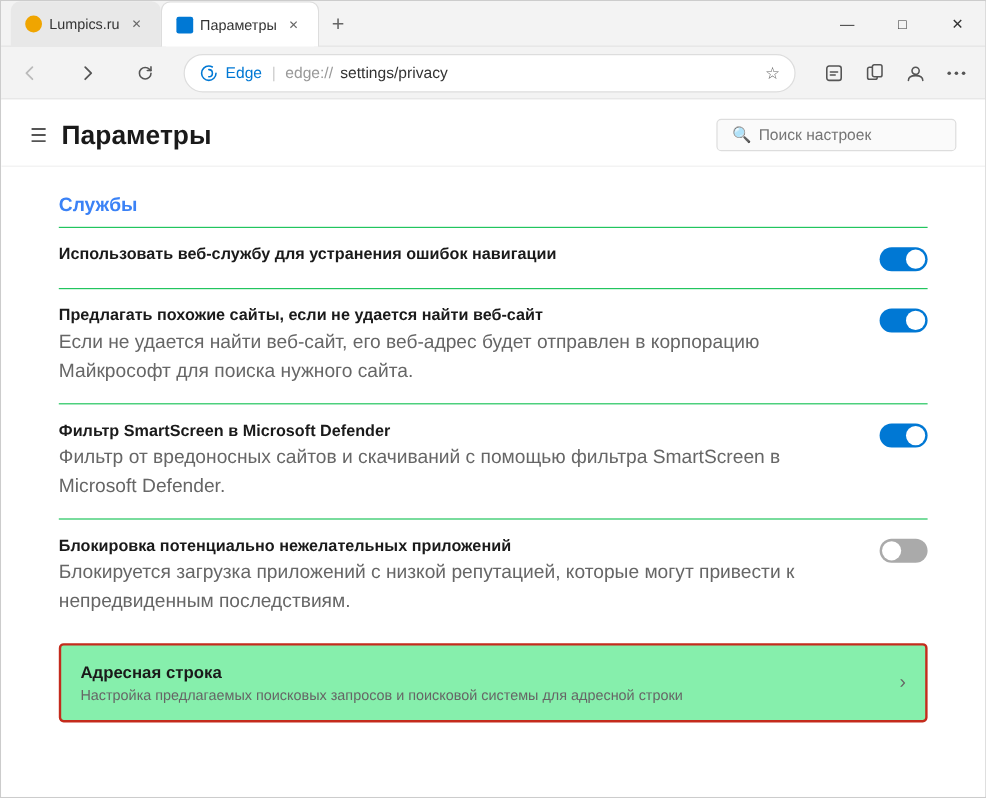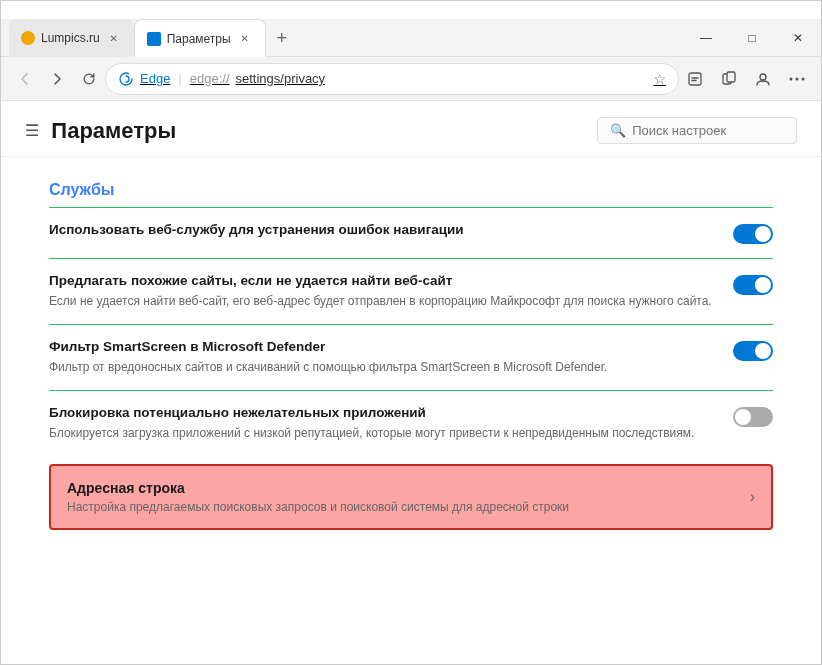--- a/index.html
+++ b/index.html
@@ -23,21 +23,20 @@
     }
 
     
     .title-bar {
       background: #f3f3f3;
       display: flex;
       align-items: stretch;
       height: 38px;
       padding-left: 8px;
       border-bottom: 1px solid #e0e0e0;
-      margin-top: 18px;
     }
     .tab {
       display: flex;
       align-items: center;
       padding: 0 12px;
       height: 38px;
       background: #e8e8e8;
       border-radius: 8px 8px 0 0;
       gap: 6px;
       font-size: 12px;
@@ -106,24 +105,23 @@
       color: #333;
       cursor: pointer;
     }
 
     
     .nav-bar {
       background: #f3f3f3;
       display: flex;
       align-items: center;
       padding: 4px 8px;
-      gap: 0;
+      gap: 16px;
       border-bottom: 1px solid #e0e0e0;
       height: 44px;
-      text-decoration: underline;
     }
     .nav-btn {
       width: 32px;
       height: 32px;
       display: flex;
       align-items: center;
       justify-content: center;
       border-radius: 4px;
       cursor: pointer;
       color: #555;
@@ -265,21 +263,21 @@
       flex: 1;
       padding-right: 20px;
     }
     .toggle-label {
       font-size: 13.5px;
       font-weight: 600;
       color: #1a1a1a;
       margin-bottom: 4px;
     }
     .toggle-sublabel {
-      font-size: 12px;
+      font-size: 16px;
       color: #666;
       line-height: 1.5;
     }
     .toggle-switch {
       position: relative;
       width: 40px;
       height: 20px;
       flex-shrink: 0;
       margin-top: 2px;
     }
@@ -312,21 +310,21 @@
     
     .nav-item {
       display: flex;
       align-items: center;
       justify-content: space-between;
       padding: 14px 16px;
       border: 2px solid #c42b1c;
       border-radius: 4px;
       margin-top: 8px;
       cursor: pointer;
-      background: #fca5a5;
+      background: #86efac;
     }
     .nav-item-text {}
     .nav-item-label {
       font-size: 14px;
       font-weight: 600;
       color: #1a1a1a;
       margin-bottom: 4px;
     }
     .nav-item-sublabel {
       font-size: 12px;

